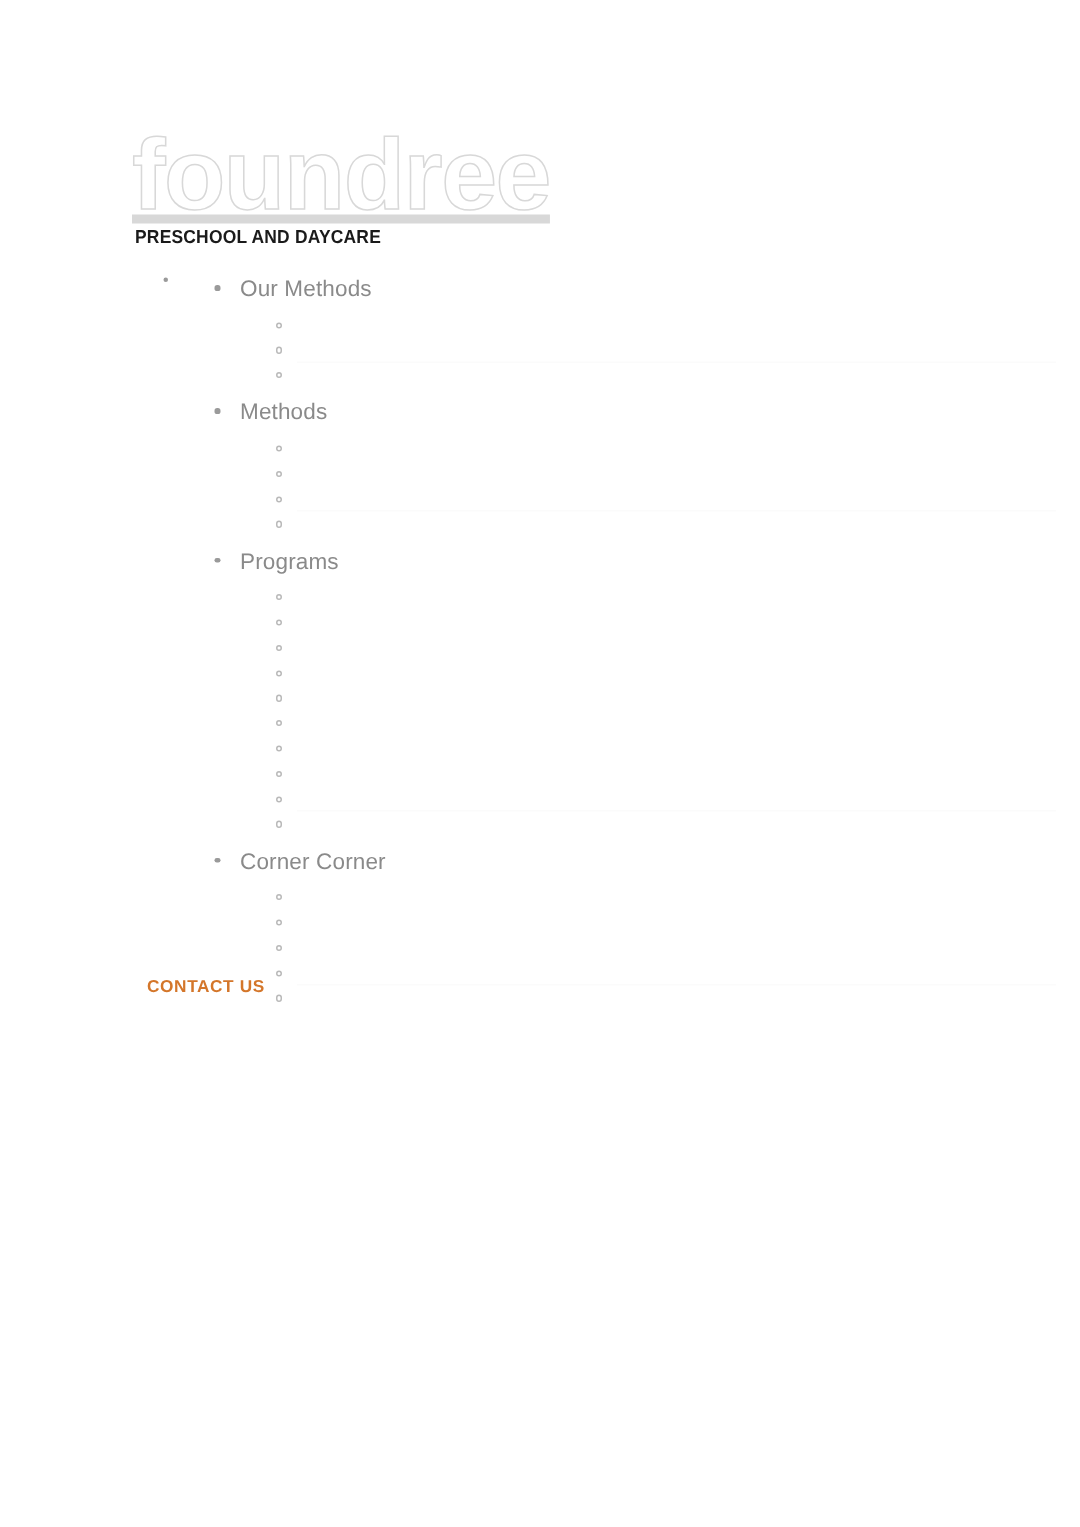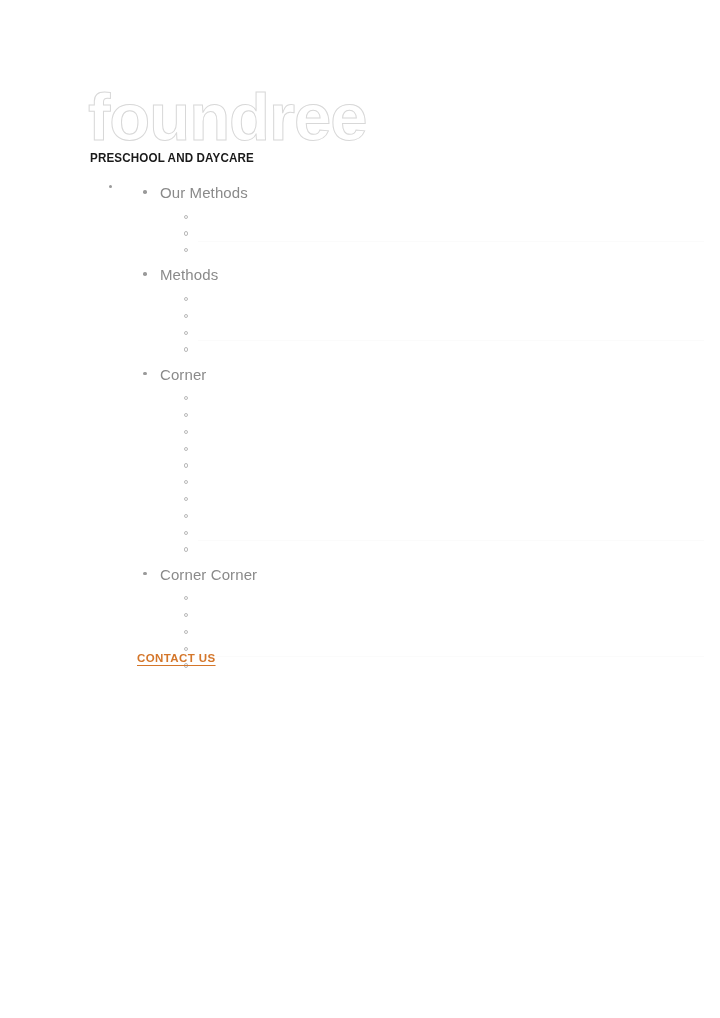--- a/index.html
+++ b/index.html
@@ -30,20 +30,21 @@
     font-weight: 700;
     line-height: 0.92;
     letter-spacing: -1px;
     color: #ffffff;
     -webkit-text-stroke: 1px #d8d8d8;
     text-stroke: 1px #d8d8d8;
     margin: 0;
     padding: 0;
     white-space: nowrap;
     user-select: none;
+    text-decoration: underline;
   }
   .logo-tagline {
     font-family: "Liberation Sans", sans-serif;
     font-size: 12.5px;
     font-weight: 700;
     letter-spacing: 0.15px;
     color: #1a1a1a;
     margin: 3px 0 0 2px;
     transform: scaleX(0.93);
     transform-origin: left center;
@@ -147,26 +148,24 @@
     position: absolute;
     left: 98px;
     top: 648px;
   }
   .contact-link {
     display: inline-block;
     font-size: 11.5px;
     font-weight: 700;
     letter-spacing: 0.4px;
     color: #d4762a;
-    text-decoration: underline;
     text-underline-offset: 2.5px;
     text-decoration-thickness: 1px;
     cursor: pointer;
     white-space: nowrap;
-    margin-left: 39px;
   }
 </style>
 </head>
 <body>
 
 <div class="logo-block">
   <div class="logo-wordmark">foundree</div>
   <div class="logo-tagline">PRESCHOOL AND DAYCARE</div>
 </div>
 
@@ -211,21 +210,21 @@
                 <span class="sub-label"></span>
               </li>
               <li class="sub-item">
                 <span class="marker-circle"></span>
                 <span class="sub-label"></span>
               </li>
             </ul>
           </li>
           <li class="menu-item">
             <span class="marker-disc"></span>
-            <span class="menu-label">Corner</span>
+            <span class="menu-label">Programs</span>
             <ul class="level-3">
               <li class="sub-item">
                 <span class="marker-circle"></span>
                 <span class="sub-label"></span>
               </li>
               <li class="sub-item">
                 <span class="marker-circle"></span>
                 <span class="sub-label"></span>
               </li>
               <li class="sub-item">

